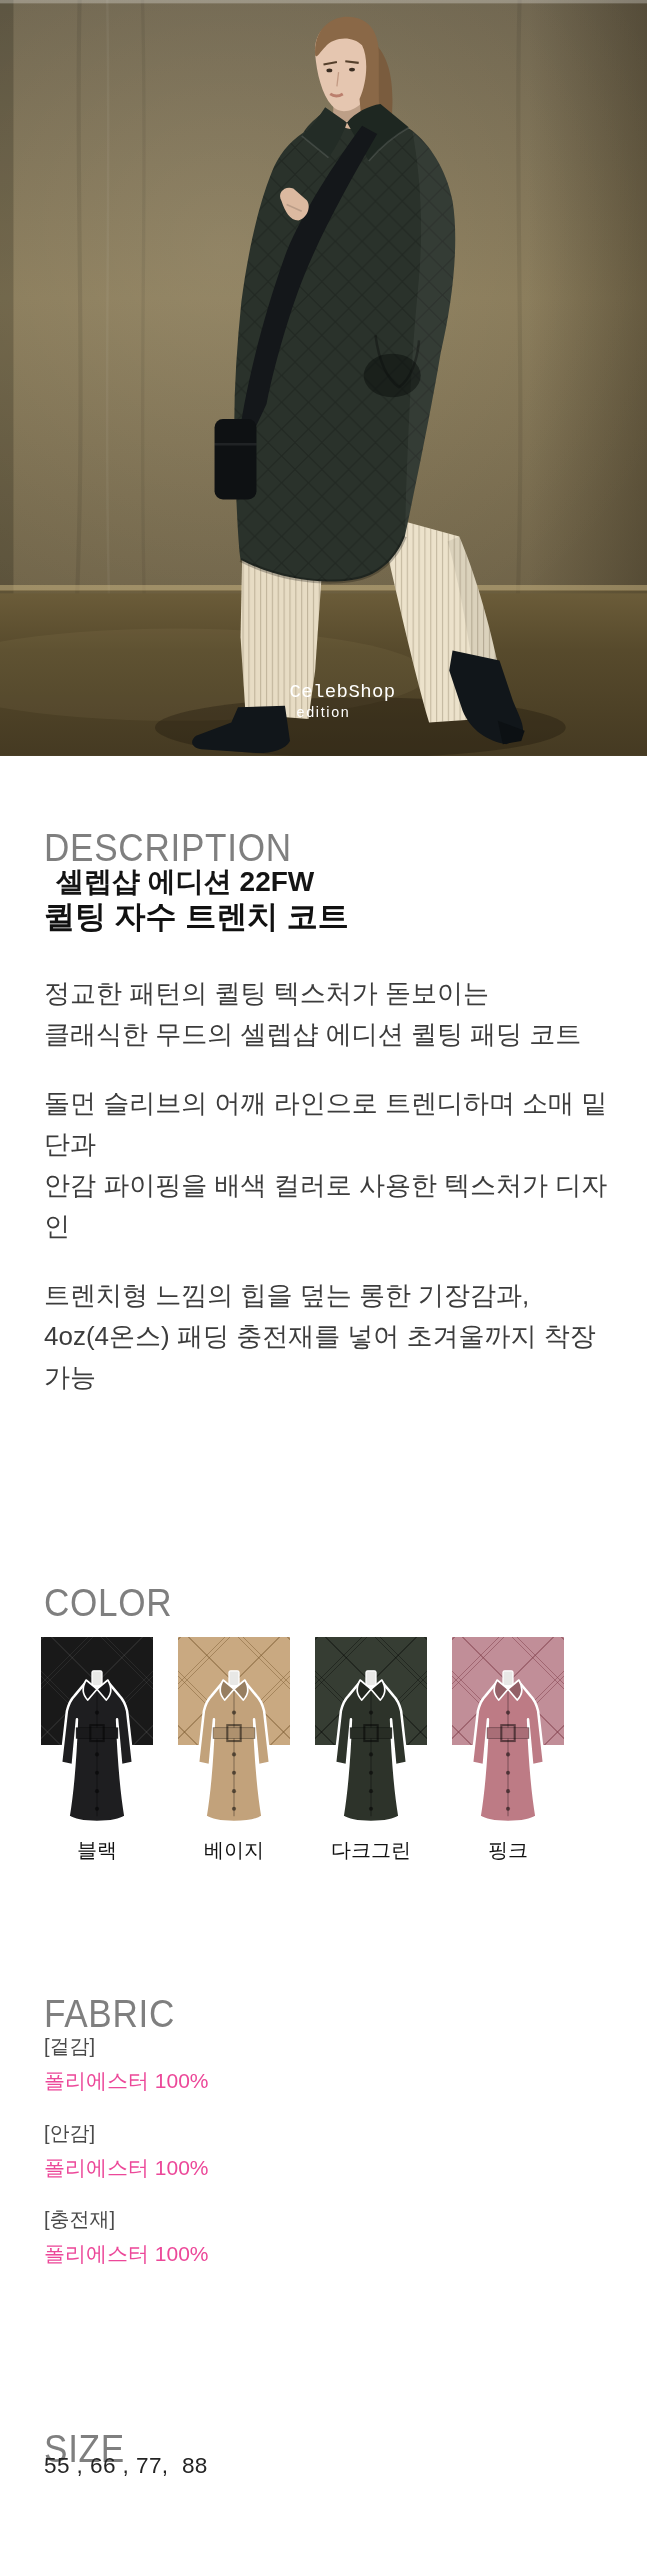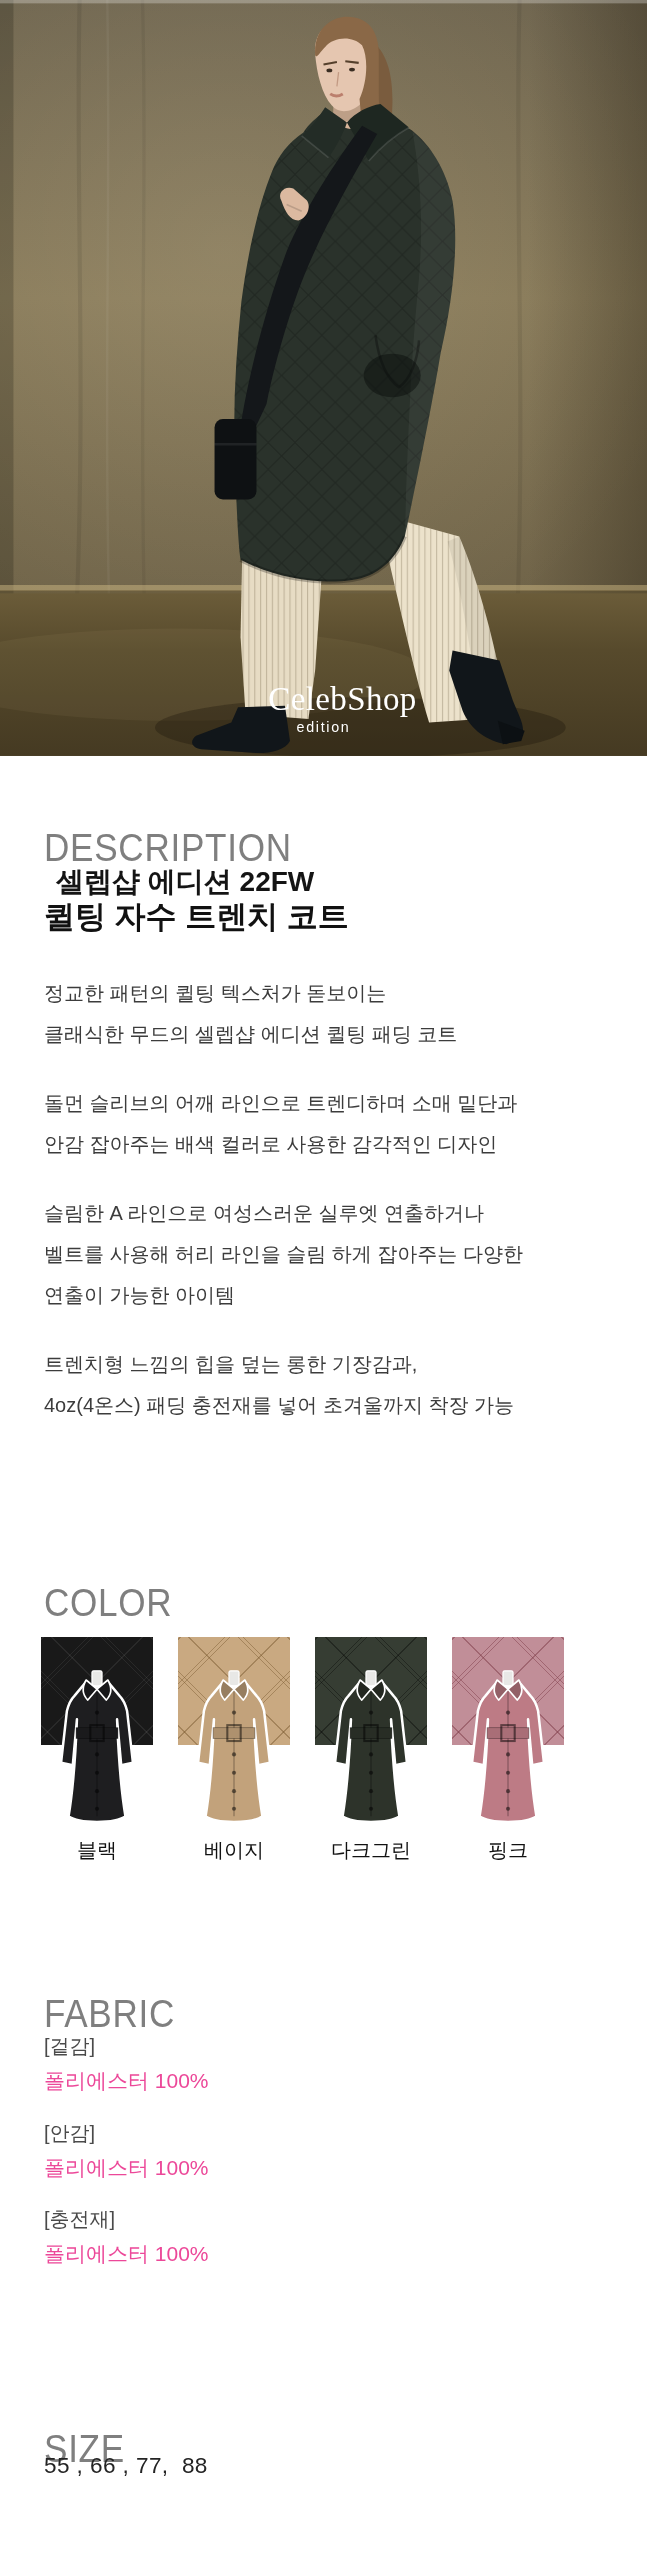--- a/index.html
+++ b/index.html
@@ -2,35 +2,35 @@
 <html style="font-size:13.4px"><head>
 <meta charset="utf-8">
 <style>
   html,body{margin:0;padding:0;background:#ffffff;}
   .page{position:relative;width:647px;height:2576px;background:#fff;overflow:hidden;
         font-family:"Liberation Sans","DejaVu Sans",sans-serif;}
   
   .hero{position:absolute;top:0;left:0;width:647px;height:756px;}
   .hero svg{display:block;width:647px;height:756px;}
   .brand{position:absolute;left:0;top:681px;width:100%;text-align:center;color:#ffffff;}
-  .brand-main{font-size:33px;font-weight:500;letter-spacing:0.4px;
-              font-family:Liberation Serif, serif;margin-left:38px;}
+  .brand-main{font-size:19px;font-weight:500;letter-spacing:0.4px;
+              font-family:Liberation Mono, monospace;margin-left:38px;}
   .brand-sub{font-size:14.3px;font-weight:400;letter-spacing:1.7px;margin-top:0.8px;}
   
   .sec-heading{position:absolute;left:44px;font-size:39px;line-height:1.0;font-weight:300;
                color:#7f7f7f;letter-spacing:0.8px;transform:scaleX(0.9);transform-origin:left top;
                white-space:nowrap;}
   
   .season{position:absolute;left:56px;top:868px;font-size:28px;line-height:28.5px;
           font-weight:700;color:#141414;}
   .product-name{position:absolute;left:44px;top:898px;font-size:31px;line-height:37px;
                 font-weight:700;color:#111;}
   .paras{position:absolute;left:44px;top:973px;width:578px;}
   .para{margin:0 0 28px 0;}
-  .pline{font-size:20px;line-height:41px;font-weight:400;color:#3c3c3c;}
+  .pline{font-size:26px;line-height:41px;font-weight:400;color:#3c3c3c;}
   
   .swatches{position:absolute;left:41px;top:1637px;display:flex;gap:25px;}
   .swatch{position:relative;width:112px;height:239px;}
   .swatch-bg{position:absolute;top:0;left:0;width:112px;height:108px;background-color:var(--bg);
      background-image:
        repeating-linear-gradient(45deg, transparent 0 13.4px, var(--line) 13.4px 14.3px,
           transparent 14.3px 17px, var(--line) 17px 17.6px, transparent 17.6px 35px),
        repeating-linear-gradient(-45deg, transparent 0 13.4px, var(--line) 13.4px 14.3px,
           transparent 14.3px 17px, var(--line) 17px 17.6px, transparent 17.6px 35px);}
   .coat-svg{position:absolute;top:0;left:0;width:112px;height:193px;color:var(--coat);}
@@ -184,26 +184,21 @@
   <div class="season">셀렙샵 에디션 22FW</div>
   <div class="product-name">퀼팅 자수 트렌치 코트</div>
 
   <div class="paras">
     <div class="para">
       <div class="pline">정교한 패턴의 퀼팅 텍스처가 돋보이는</div>
       <div class="pline">클래식한 무드의 셀렙샵 에디션 퀼팅 패딩 코트</div>
     </div>
     <div class="para">
       <div class="pline">돌먼 슬리브의 어깨 라인으로 트렌디하며 소매 밑단과</div>
-      <div class="pline">안감 잡아주는 배색 컬러로 사용한 감각적인 디자인</div>
-    </div>
-    <div class="para">
-      <div class="pline">슬림한 A 라인으로 여성스러운 실루엣 연출하거나</div>
-      <div class="pline">벨트를 사용해 허리 라인을 슬림 하게 잡아주는 다양한</div>
-      <div class="pline">연출이 가능한 아이템</div>
+      <div class="pline">안감 파이핑을 배색 컬러로 사용한 텍스처가 디자인</div>
     </div>
     <div class="para">
       <div class="pline">트렌치형 느낌의 힙을 덮는 롱한 기장감과,</div>
       <div class="pline">4oz(4온스) 패딩 충전재를 넣어 초겨울까지 착장 가능</div>
     </div>
   </div>
 
   <h2 class="sec-heading" style="top:1551px;">COLOR</h2>
 
   <svg width="0" height="0" style="position:absolute">

